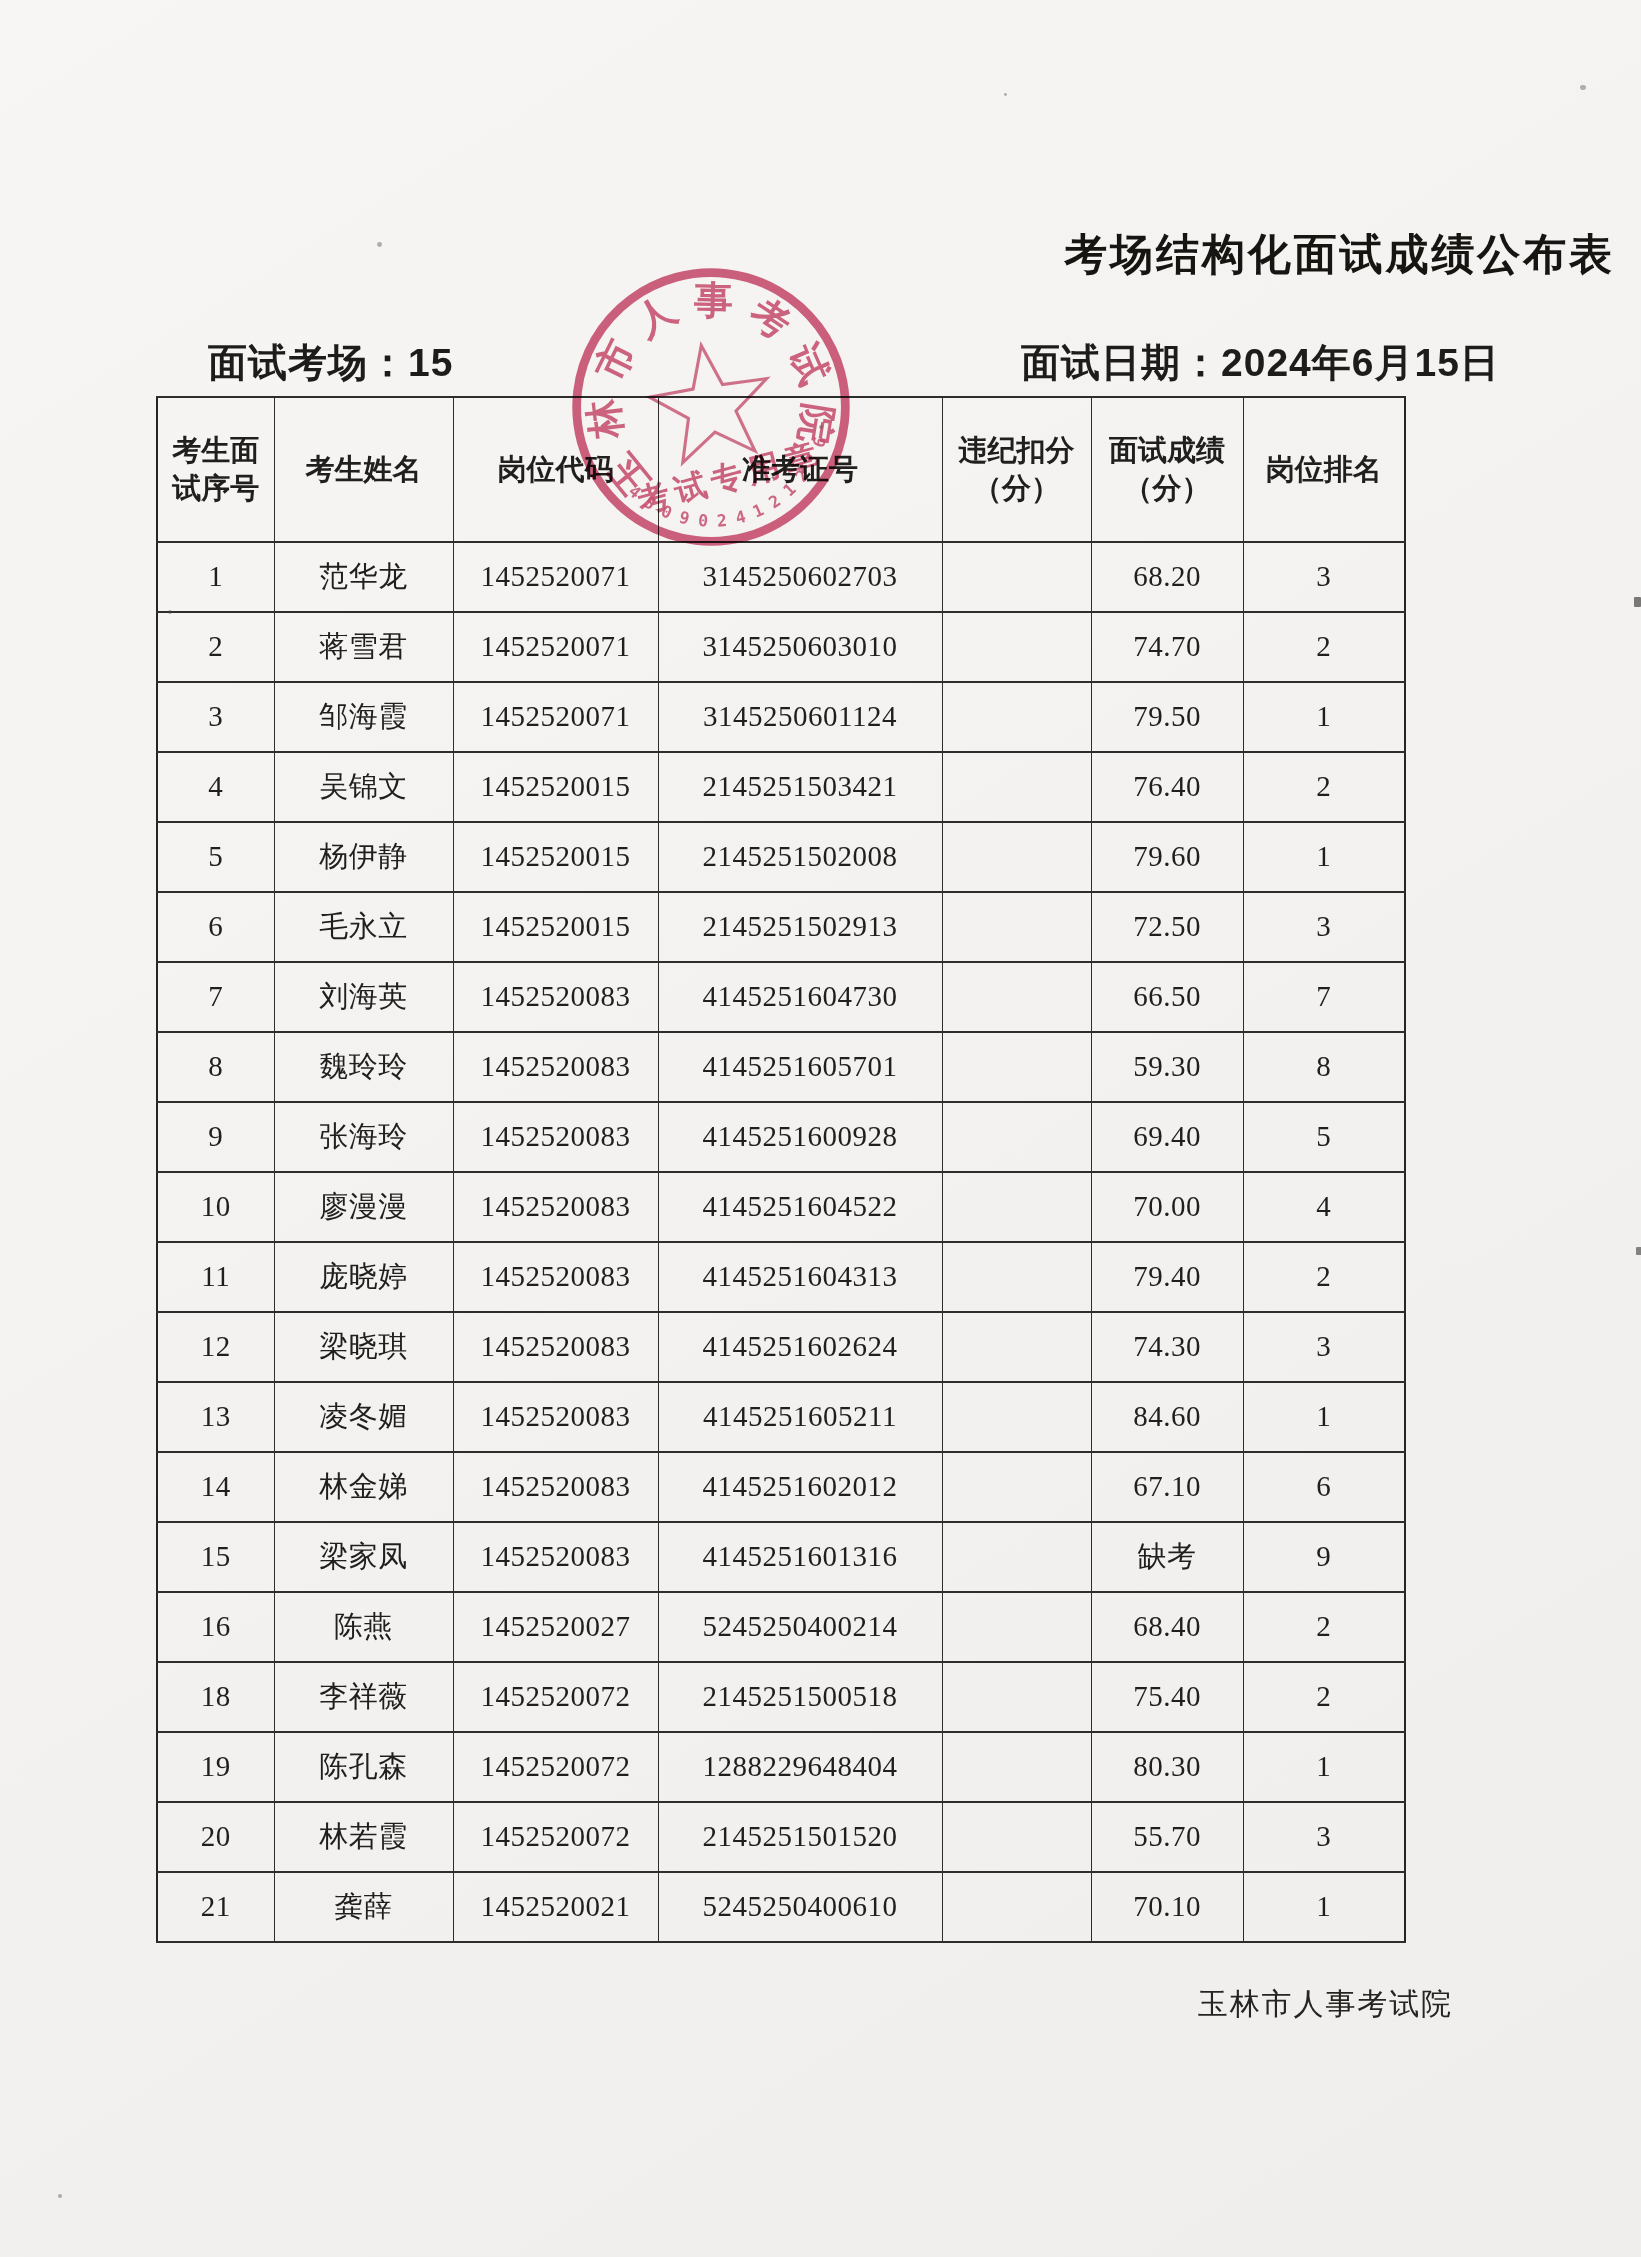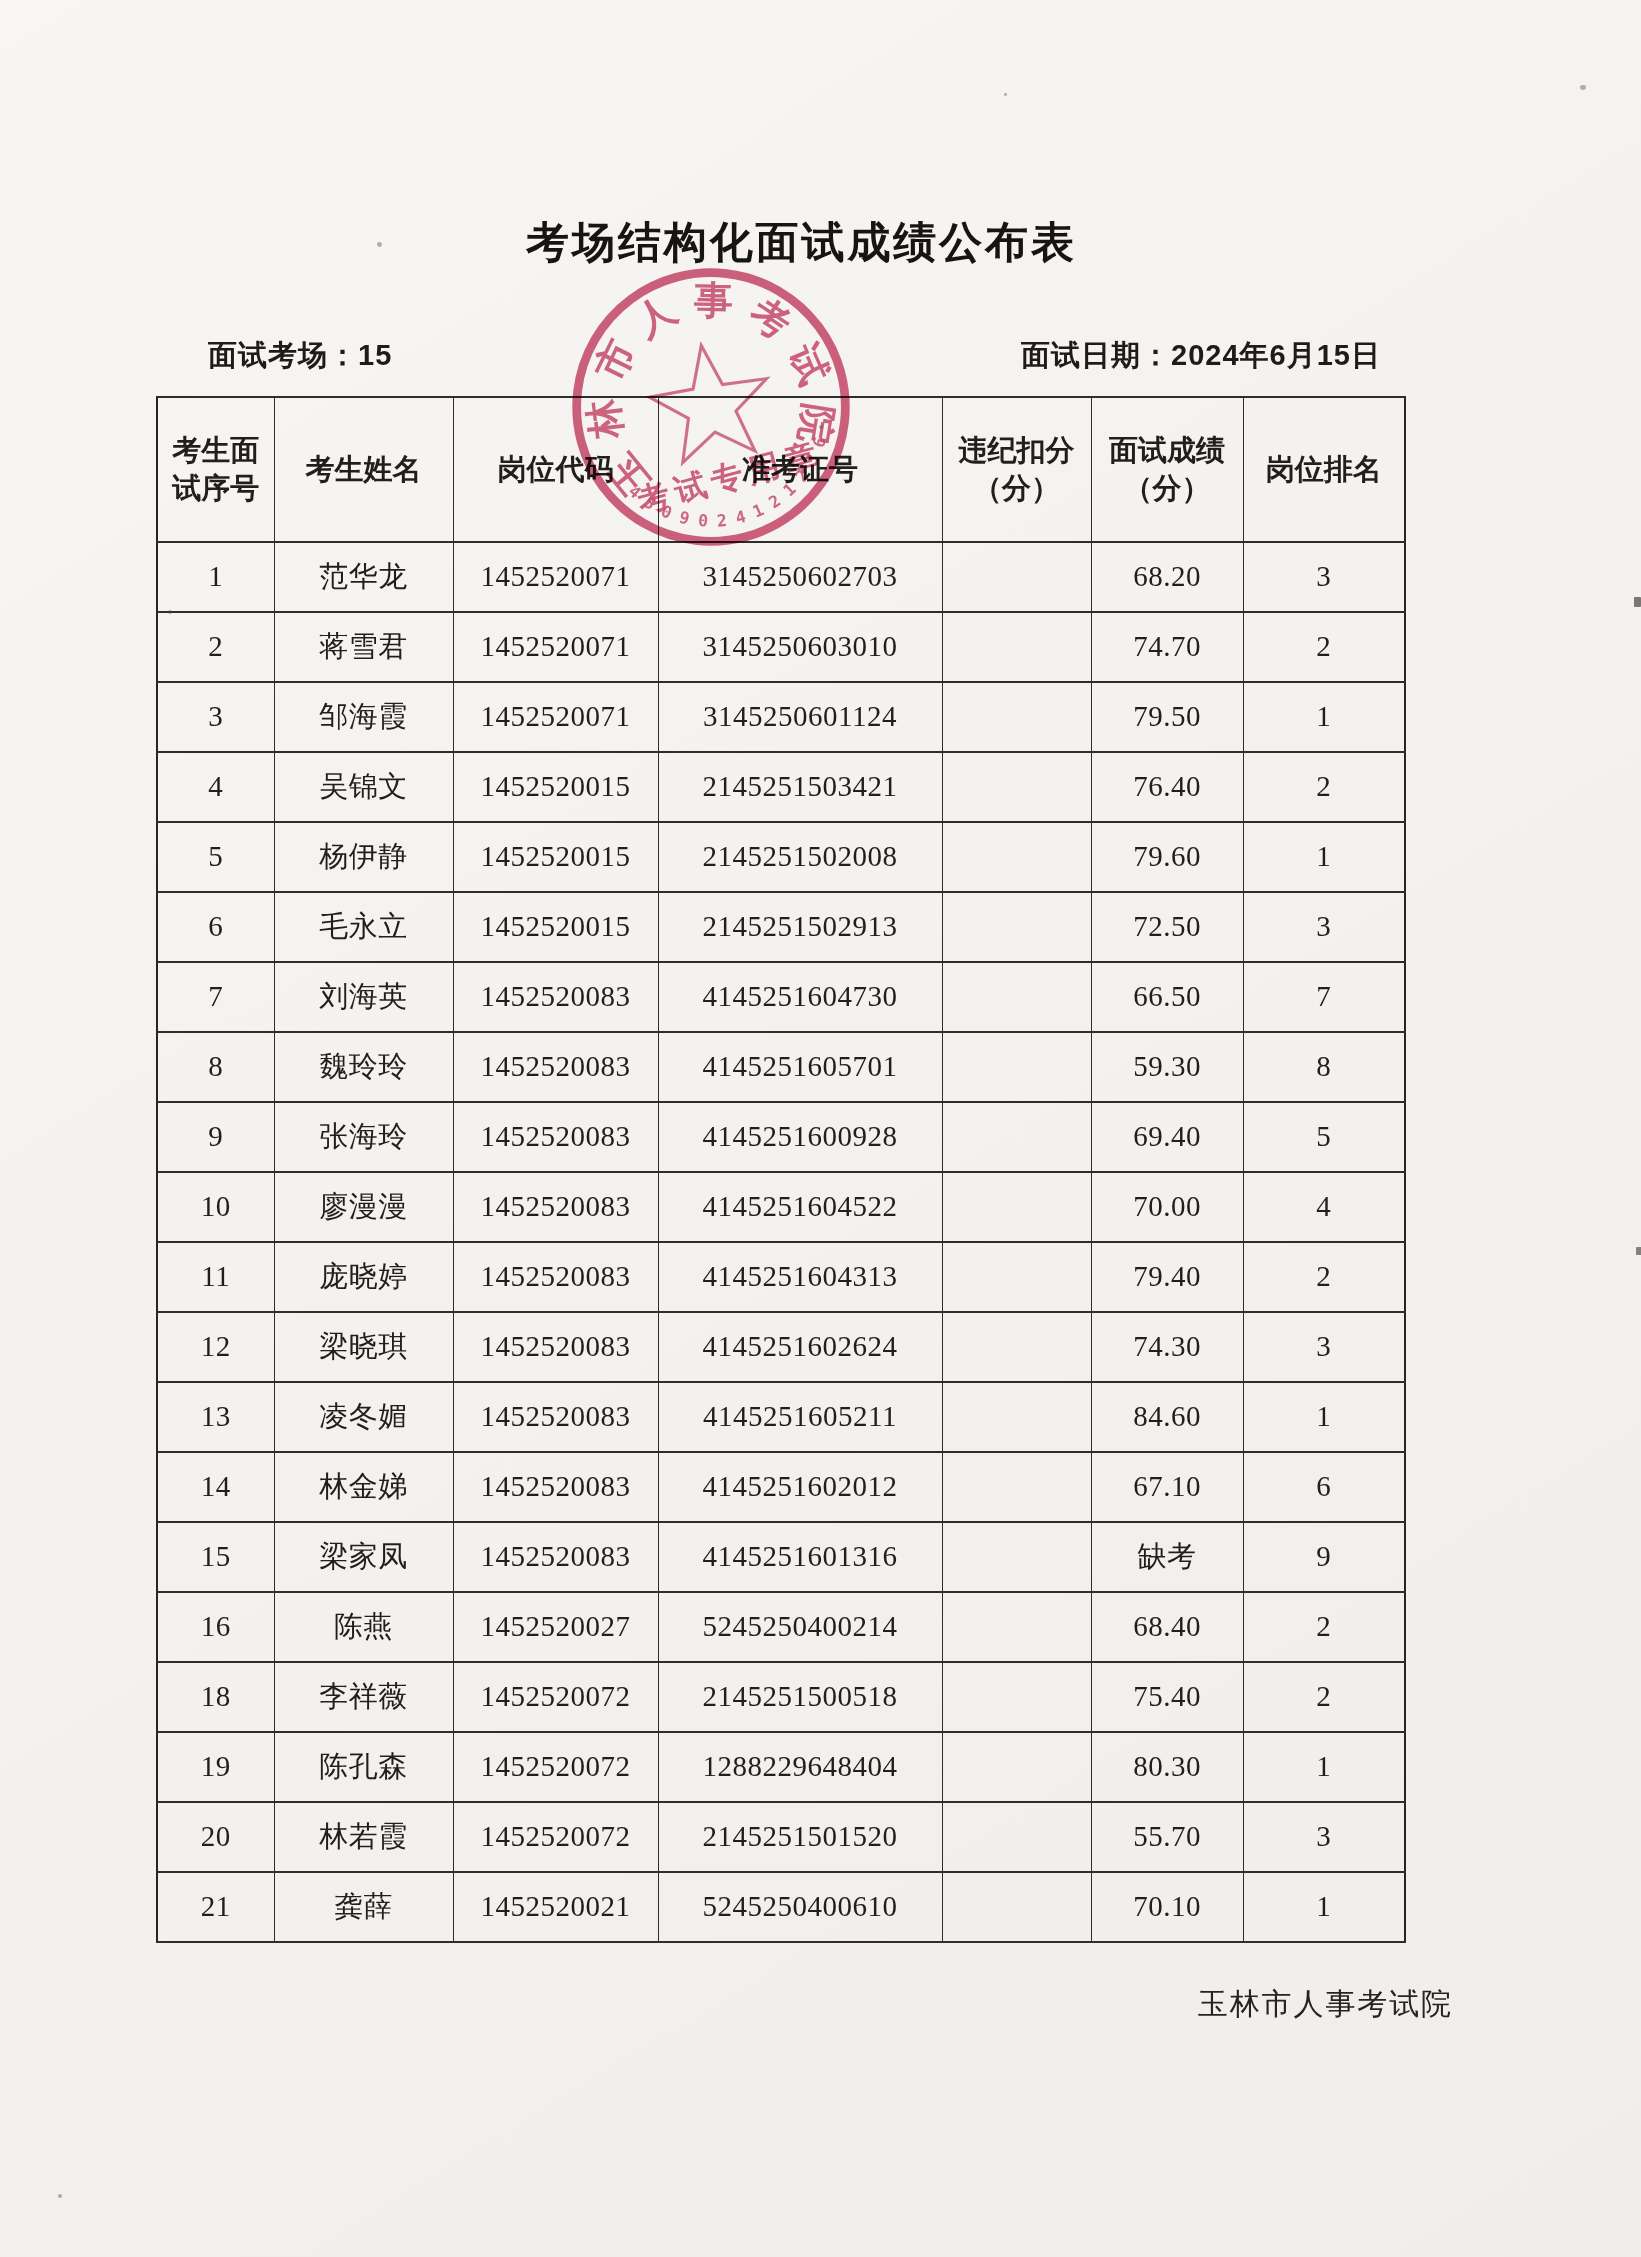--- a/index.html
+++ b/index.html
@@ -8,27 +8,27 @@
     width:1641px; height:2257px;
     font-family:"Liberation Serif","DejaVu Serif",serif;
     color:var(--ink);
     background:#ecebe9;
   }
   .page {
     position:relative; width:1641px; height:2257px; overflow:hidden;
     background:linear-gradient(148deg,#f7f6f4 0%,#f3f2f0 45%,#efeeec 100%);
   }
   .title {
-    position:absolute; top:214px; left:0; width:1603px; margin:0;
-    text-align:center;
+    position:absolute; top:214px; left:0; width:1603px; margin:12px;
+    text-align:right;
     font-family:"Liberation Sans","DejaVu Sans",sans-serif;
     font-weight:700; font-size:43px; letter-spacing:2.9px; color:#161512;
   }
   .meta { position:absolute; top:336px; font-family:"Liberation Sans","DejaVu Sans",sans-serif;
-    font-weight:700; font-size:29px; color:#1d1c1a; letter-spacing:1px; }
+    font-weight:700; font-size:39px; color:#1d1c1a; letter-spacing:1px; }
   .meta-room { left:208px; }
   .meta-date { left:1021px; }
   table.results {
     position:absolute; left:156px; top:384px;
     width:1246px; border-collapse:collapse; table-layout:fixed;
     font-size:29px; color:#201f1d;
   }
   table.results th, table.results td {
     border-left:1.9px solid var(--line); border-right:1.9px solid var(--line);
     border-top:2.9px solid var(--line); border-bottom:2.9px solid var(--line);

